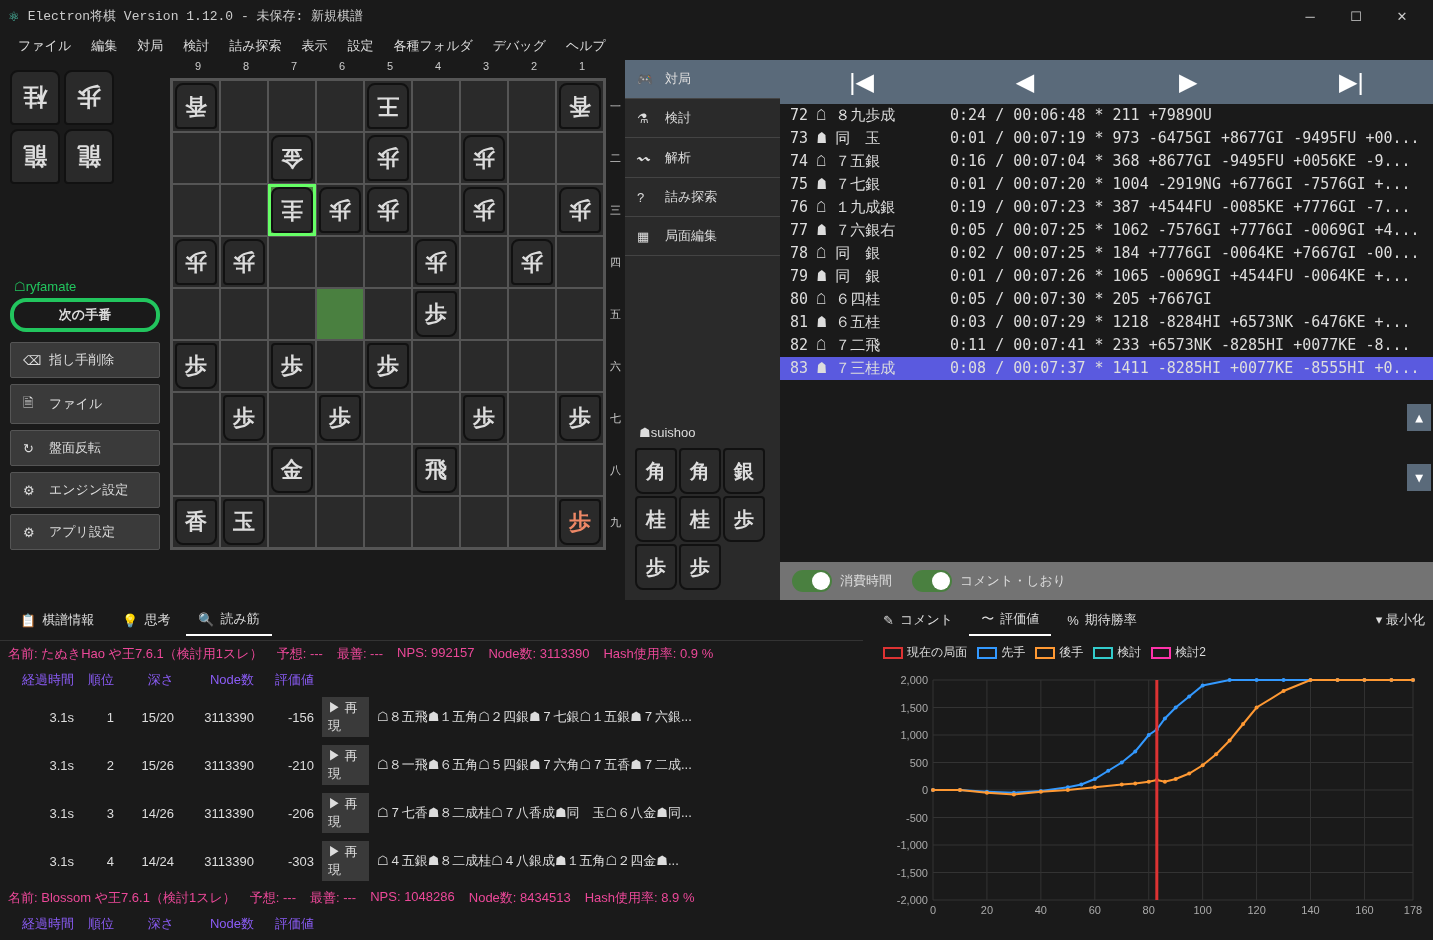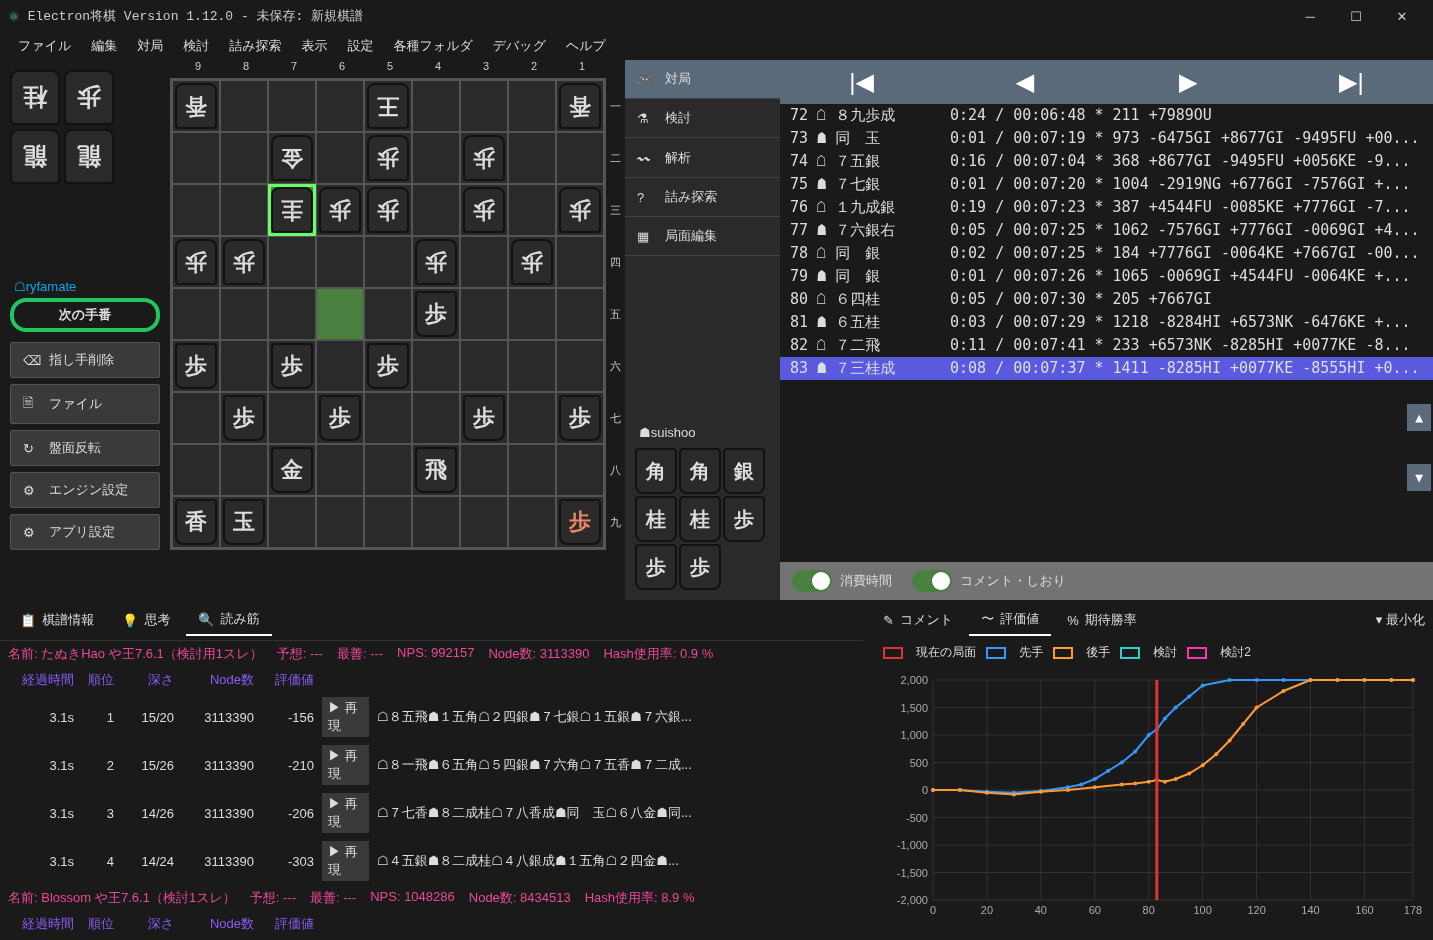--- a/index.html
+++ b/index.html
@@ -11,21 +11,21 @@
 .winbtns { display: flex; }
 .winbtn { width: 46px; height: 32px; display: flex; align-items: center; justify-content: center; color: #ccc; }
 .menubar { display: flex; background: #1a1a1a; padding: 2px 8px; height: 28px; align-items: center; }
 .menubar > div { padding: 4px 10px; color: #ddd; cursor: pointer; }
 .main { display: flex; flex: 1; overflow: hidden; }
 .top-area { display: flex; height: 500px; }
 .hand-white { width: 170px; background: #1a1a1a; padding: 10px; display: flex; flex-direction: column; }
 .hand-pieces { display: flex; flex-wrap: wrap; gap: 4px; align-content: flex-start; }
 .hp { width: 50px; height: 55px; background: #2a2a2a; border: 2px solid #111; border-radius: 4px 4px 8px 8px; display: flex; align-items: center; justify-content: center; font-size: 24px; font-weight: bold; font-family: serif;}
 .hp.inv { transform: rotate(180deg); }
-.player-info { margin-top: auto; color: #0ea5e9; font-size: 13px; padding: 4px;}
+.player-info { margin-top: auto; color: #22c55e; font-size: 13px; padding: 4px;}
 .turn-badge { border: 4px solid #22c55e; border-radius: 16px; padding: 4px 16px; text-align: center; font-weight: bold;}
 .left-buttons { padding: 10px; display: flex; flex-direction: column; gap: 6px; }
 .lbtn { background: #3a3a3a; border: 1px solid #555; padding: 8px 12px; display: flex; align-items: center; gap: 8px; cursor: pointer; border-radius: 2px;}
 .lbtn .icn { width: 18px; display: inline-block; }
 .board-wrap { display: flex; flex-direction: column; }
 .board-files { display: flex; height: 18px; padding-left: 4px;}
 .board-files > div { width: 48px; text-align: center; color: #ccc; font-size: 11px;}
 .board-row { display: flex; align-items: center;}
 .board { border: 2px solid #555; background: #2a2a2a; }
 .board-grid { display: grid; grid-template-columns: repeat(9, 48px); grid-template-rows: repeat(9, 52px); }
@@ -69,21 +69,21 @@
 .pv-hdr { color: #8b5cf6; }
 .pv-hdr > div, .pv-row > div { padding: 2px 4px; }
 .c-time{width:70px;text-align:right;} .c-rank{width:40px;text-align:right;} .c-depth{width:60px;text-align:right;} .c-nodes{width:80px;text-align:right;} .c-eval{width:60px;text-align:right;}
 .c-btn{width:55px;} .c-pv{flex:1;overflow:hidden;text-overflow:ellipsis;white-space:nowrap;}
 .repro{display:flex;align-items:center;gap:4px;background:#3a3a3a;padding:2px 6px;cursor:pointer;}
 .chart-col { width: 570px; background: #1a1a1a; display: flex; flex-direction: column; }
 .chart-tabs { display: flex; align-items: center; padding: 4px 8px; gap: 4px;}
 .chart-tab { display: flex; align-items: center; gap: 6px; padding: 6px 12px; cursor: pointer; }
 .chart-tab.sel { border-bottom: 2px solid #fff; }
 .legend { display: flex; gap: 10px; padding: 4px 20px; flex-wrap: wrap; font-size: 12px;}
-.leg { display: flex; align-items: center; gap: 13px; }
+.leg { display: flex; align-items: center; gap: 4px; }
 .leg .box { width: 20px; height: 12px; border: 2px solid; }
 .chart-area { flex: 1; position: relative; padding: 10px 20px;} svg .grid{stroke:#333;stroke-width:1;}
 </style>
 </head>
 <body>
 
 <div class="window">
   <div class="titlebar">
     <span class="icon">⚛</span>
     <span class="title">Electron将棋 Version 1.12.0 - 未保存: 新規棋譜</span>

